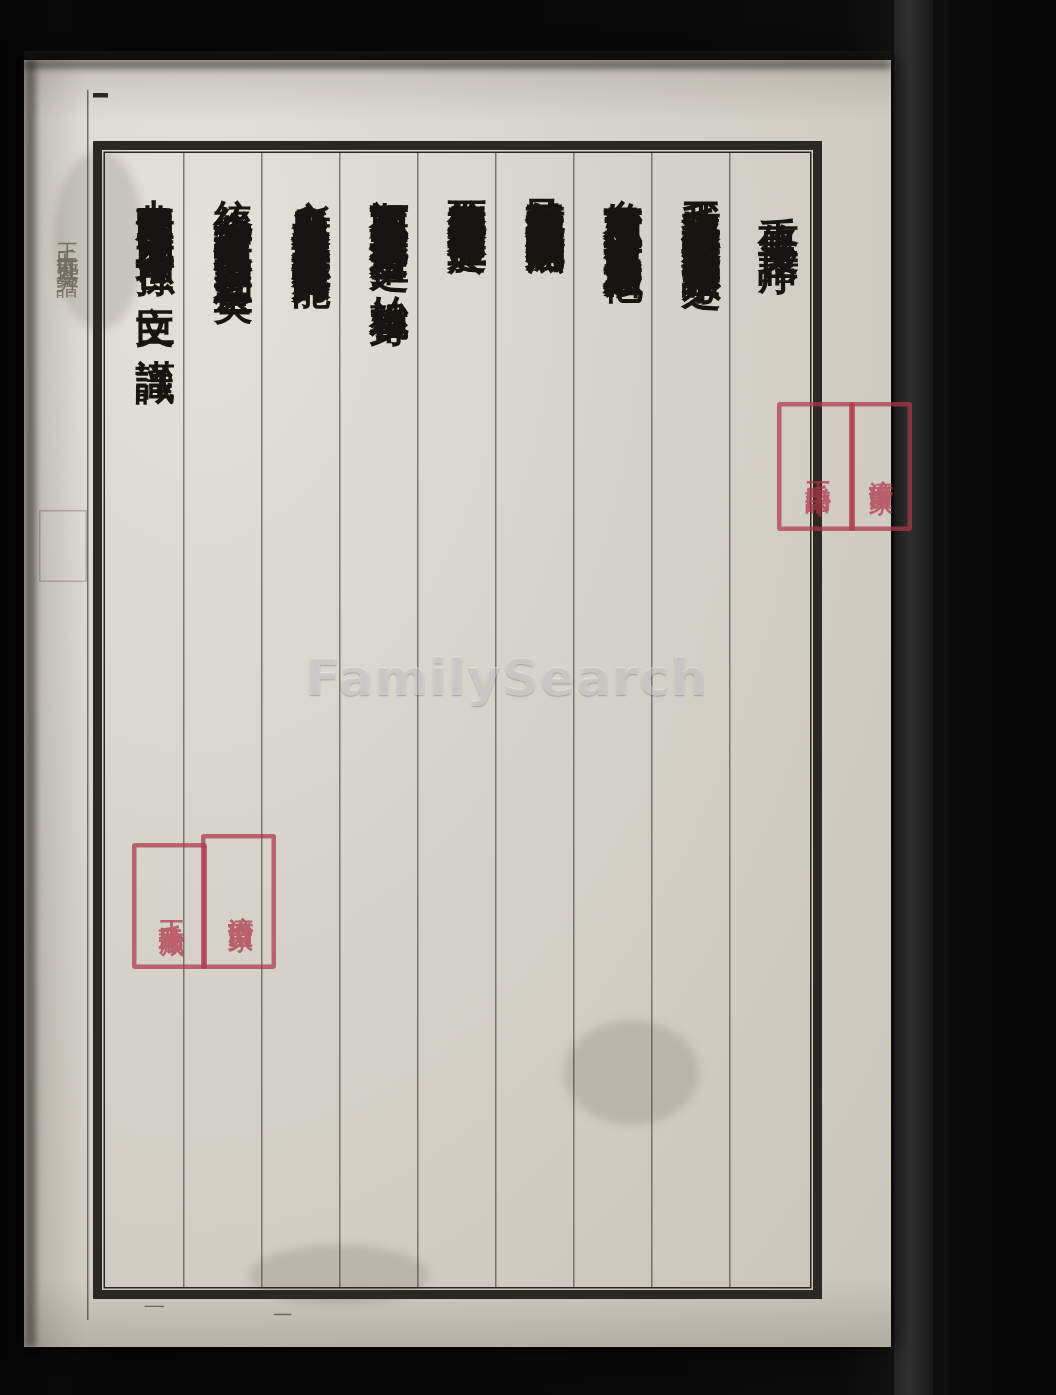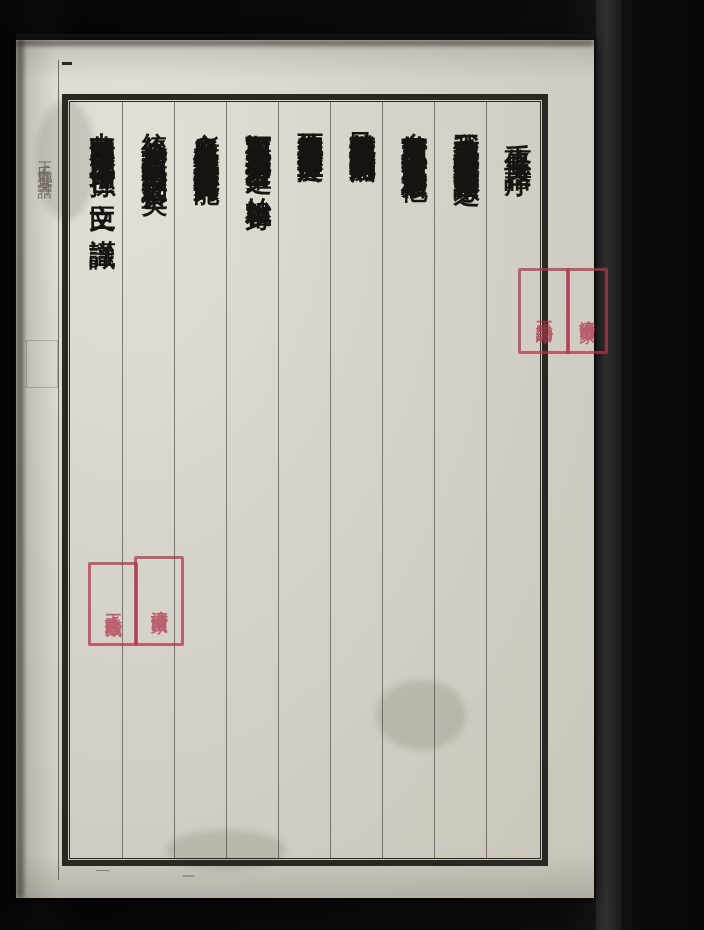--- a/index.html
+++ b/index.html
@@ -305,14 +305,15 @@
   </div>
 
   <div class="seal" style="left:518px; top:268px; width:46px; height:80px; font-size:17px;">王氏譜印</div>
 
   <div class="seal" style="left:566px; top:268px; width:36px; height:80px; font-size:16px;">濟南世家</div>
 
   <div class="seal" style="left:88px; top:562px; width:44px; height:78px; font-size:17px;">王氏珍藏</div>
 
   <div class="seal" style="left:134px; top:556px; width:44px; height:84px; font-size:17px;">濟南世家</div>
 
+  <div class="watermark">FamilySearch</div>
 
 </div>
 
 </body></html>

